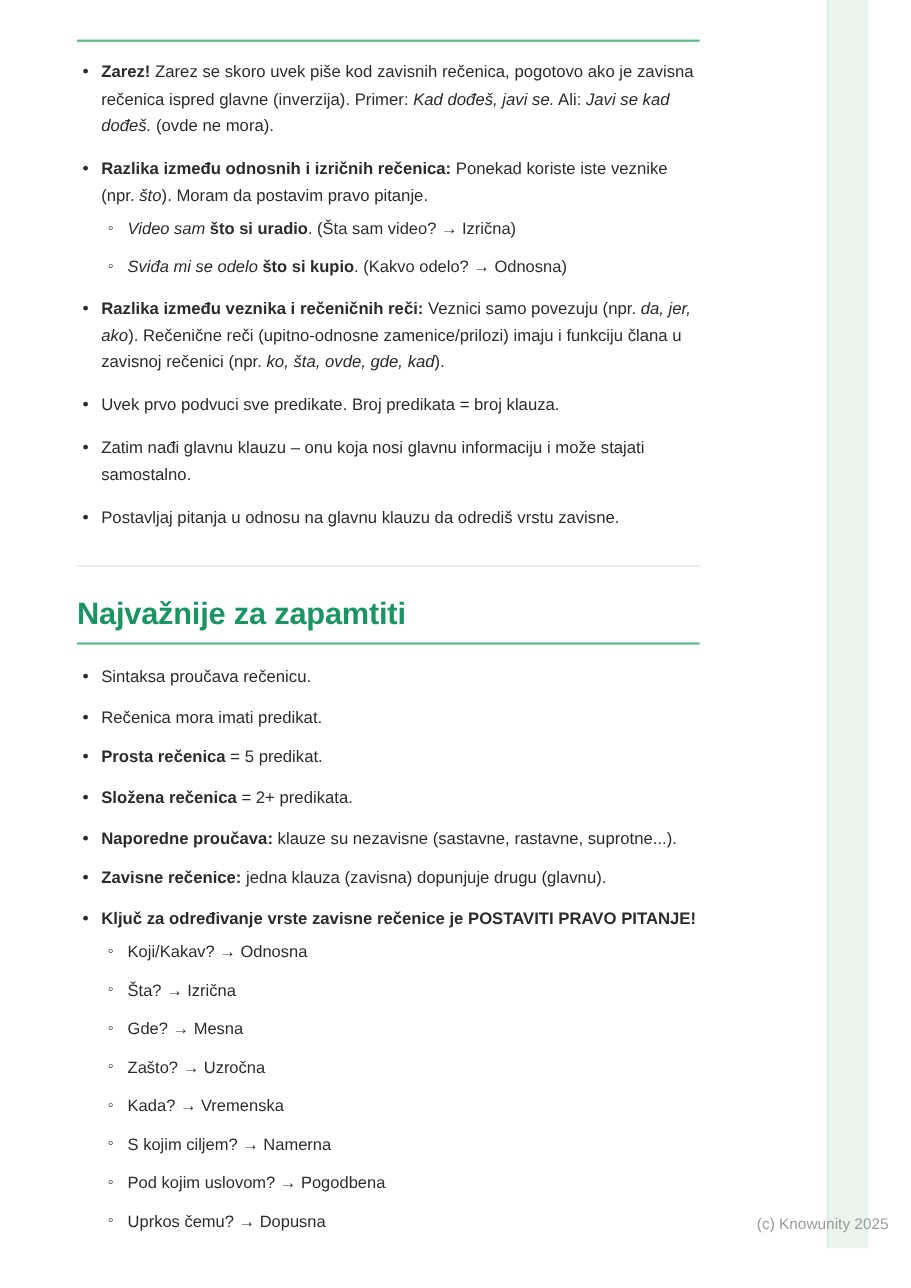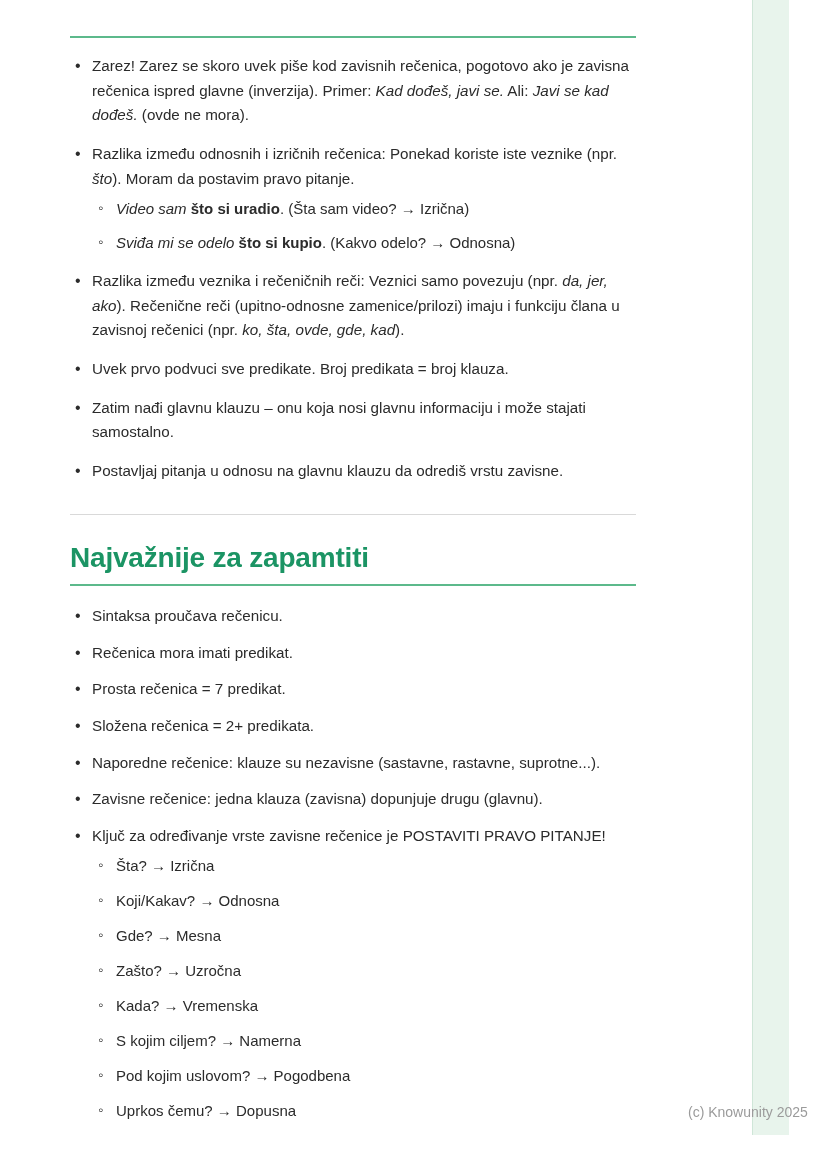--- a/index.html
+++ b/index.html
@@ -96,21 +96,21 @@
     color: #2b2b2b;
   }
   ul.lvl2 > li::before {
     content: "◦";
     position: absolute;
     left: 6px;
     top: -1px;
     font-size: 15px;
     color: #2b2b2b;
   }
-  b, .b { font-weight: normal; }
+  b, .b { font-weight: bold; }
   i, .i { font-style: italic; }
   .bi { font-weight: bold; }
   .sep-rule {
     height: 1px;
     background: #d9d9d9;
     width: 566px;
     margin: 30px 0 26px 0;
   }
   h2.section-title {
     font-size: 28px;
@@ -164,27 +164,27 @@
       </ul>
 
     <div class="sep-rule"></div>
 
     <h2 class="section-title">Najvažnije za zapamtiti</h2>
     <div class="title-rule"></div>
 
     <ul class="lvl1 summary" id="summary-list">
         <li><span>Sintaksa proučava rečenicu.</span></li>
         <li><span>Rečenica mora imati predikat.</span></li>
-        <li><span class="b">Prosta rečenica</span><span> = 7 predikat.</span></li>
+        <li><span class="b">Prosta rečenica</span><span> = 5 predikat.</span></li>
         <li><span class="b">Složena rečenica</span><span> = 2+ predikata.</span></li>
-        <li><span class="b">Naporedne rečenice:</span><span> klauze su nezavisne (sastavne, rastavne, suprotne...).</span></li>
+        <li><span class="b">Naporedne proučava:</span><span> klauze su nezavisne (sastavne, rastavne, suprotne...).</span></li>
         <li><span class="b">Zavisne rečenice:</span><span> jedna klauza (zavisna) dopunjuje drugu (glavnu).</span></li>
         <li><span class="b">Ključ za određivanje vrste zavisne rečenice je POSTAVITI PRAVO PITANJE!</span><ul class="lvl2">
+            <li><span>Koji/Kakav? → Odnosna</span></li>
             <li><span>Šta? → Izrična</span></li>
-            <li><span>Koji/Kakav? → Odnosna</span></li>
             <li><span>Gde? → Mesna</span></li>
             <li><span>Zašto? → Uzročna</span></li>
             <li><span>Kada? → Vremenska</span></li>
             <li><span>S kojim ciljem? → Namerna</span></li>
             <li><span>Pod kojim uslovom? → Pogodbena</span></li>
             <li><span>Uprkos čemu? → Dopusna</span></li>
           </ul></li>
       </ul>
 
   </div>

